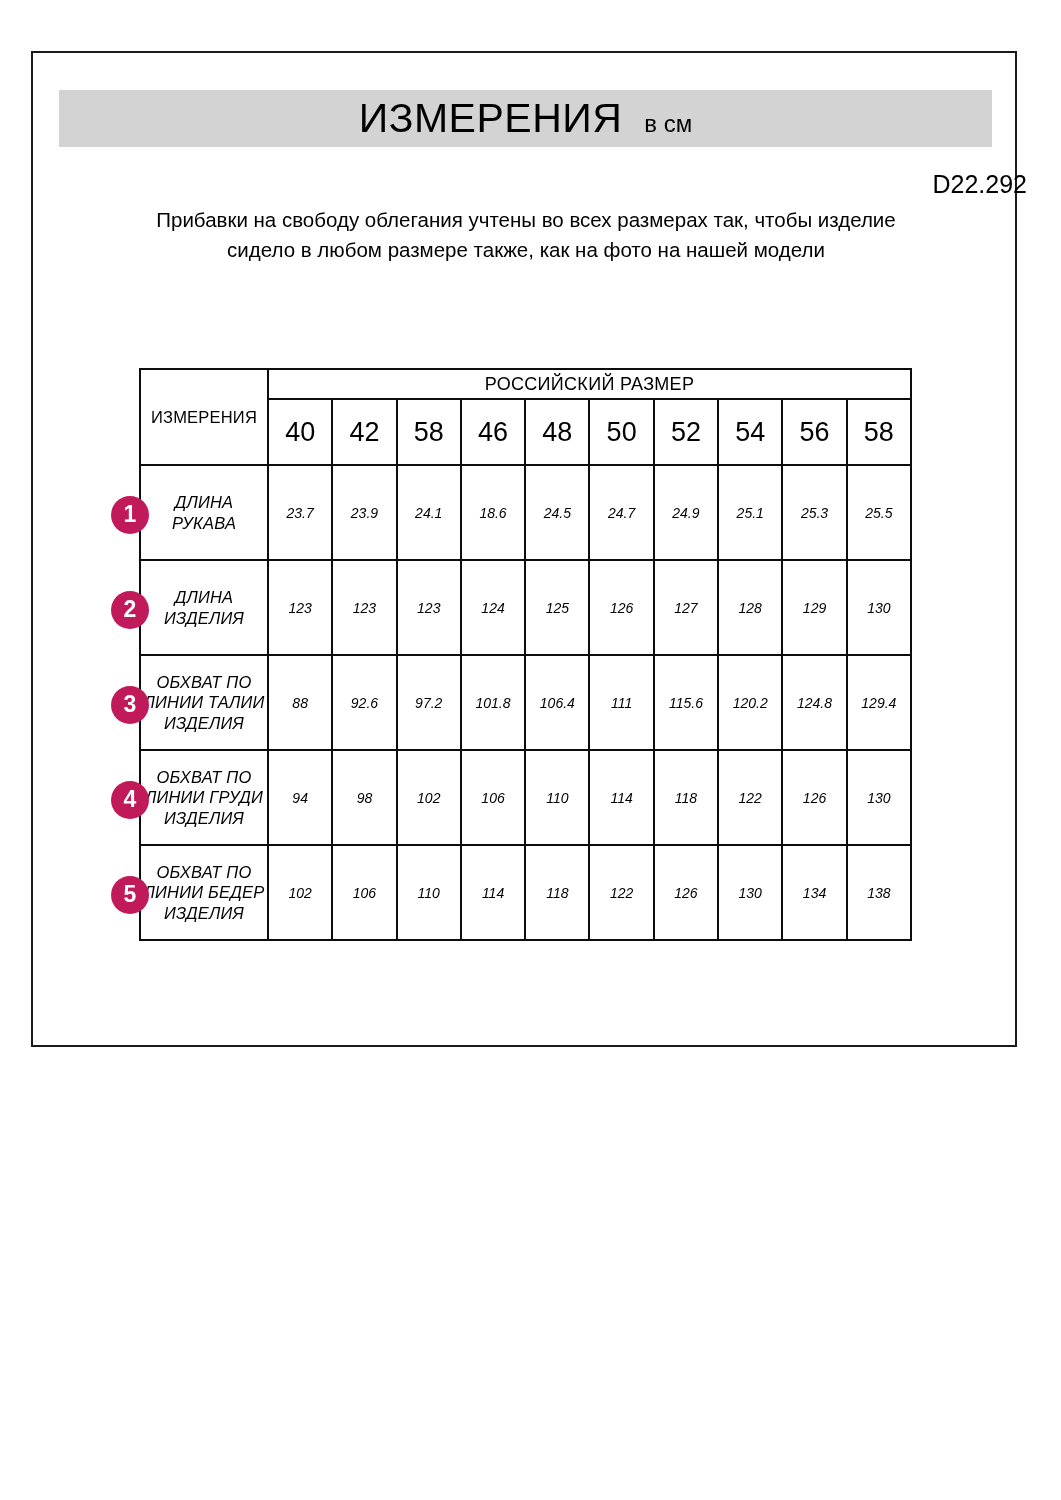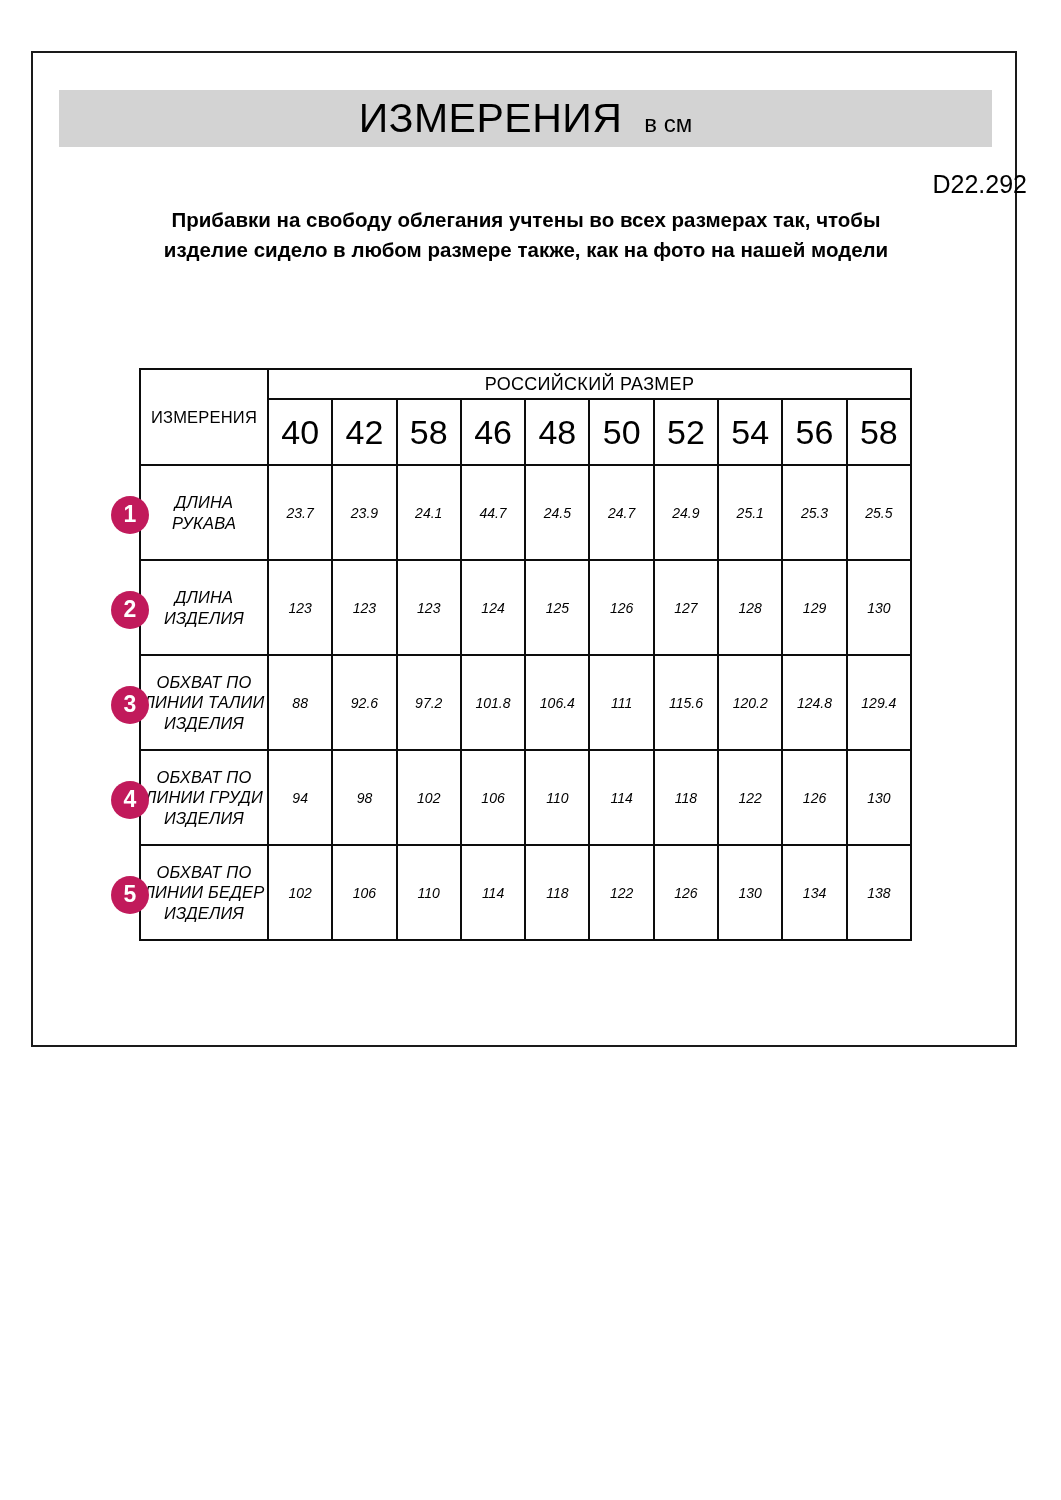--- a/index.html
+++ b/index.html
@@ -78,21 +78,21 @@
     line-height: 1.1;
     padding-left: 12px;
   }
   .desc-block {
     position: absolute;
     left: 108px;
     top: 152px;
     width: 770px;
     text-align: center;
     font-size: 20.5px;
-    font-weight: 700;
+    font-weight: 400;
     line-height: 1.45;
   }
 
   
   .table-wrap {
     position: absolute;
     left: 106px;
     top: 315px;
     width: 771px;
   }
@@ -118,21 +118,21 @@
     font-weight: 400;
     letter-spacing: 0.3px;
   }
   .th-meas {
     font-size: 16.5px;
     font-weight: 400;
     letter-spacing: 0.2px;
   }
   .th-size {
     height: 64px;
-    font-size: 34px;
+    font-size: 27px;
     font-weight: 700;
   }
 
   td.row-label {
     font-size: 16.5px;
     line-height: 1.22;
     letter-spacing: 0.2px;
     padding: 4px 3px;
   }
   td.row-value {
@@ -216,21 +216,21 @@
             <th class="th-size">56</th>
             <th class="th-size">58</th>
           </tr>
       </thead>
       <tbody id="table-body">
           <tr class="data-row">
             <td class="row-label">ДЛИНА РУКАВА</td>
             <td class="row-value">23.7</td>
             <td class="row-value">23.9</td>
             <td class="row-value">24.1</td>
-            <td class="row-value">44.7</td>
+            <td class="row-value">18.6</td>
             <td class="row-value">24.5</td>
             <td class="row-value">24.7</td>
             <td class="row-value">24.9</td>
             <td class="row-value">25.1</td>
             <td class="row-value">25.3</td>
             <td class="row-value">25.5</td>
           </tr>
           <tr class="data-row">
             <td class="row-label">ДЛИНА ИЗДЕЛИЯ</td>
             <td class="row-value">123</td>

